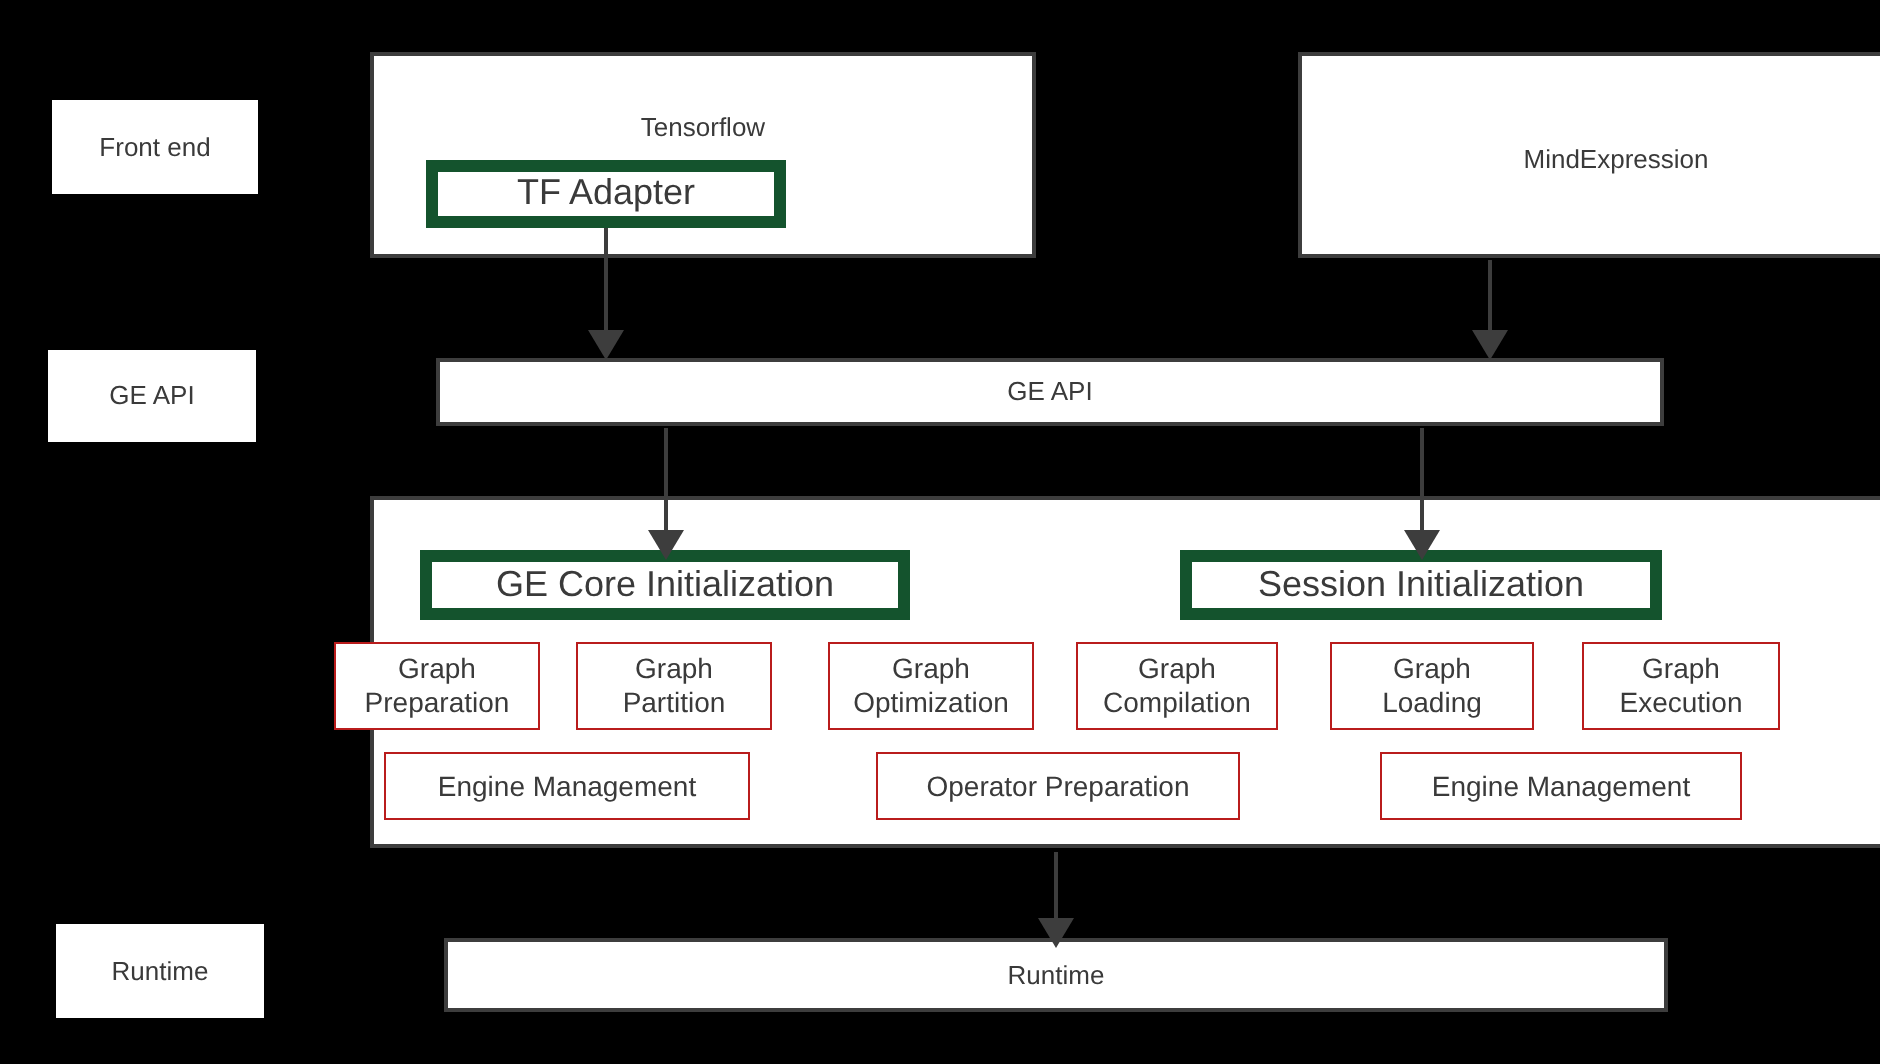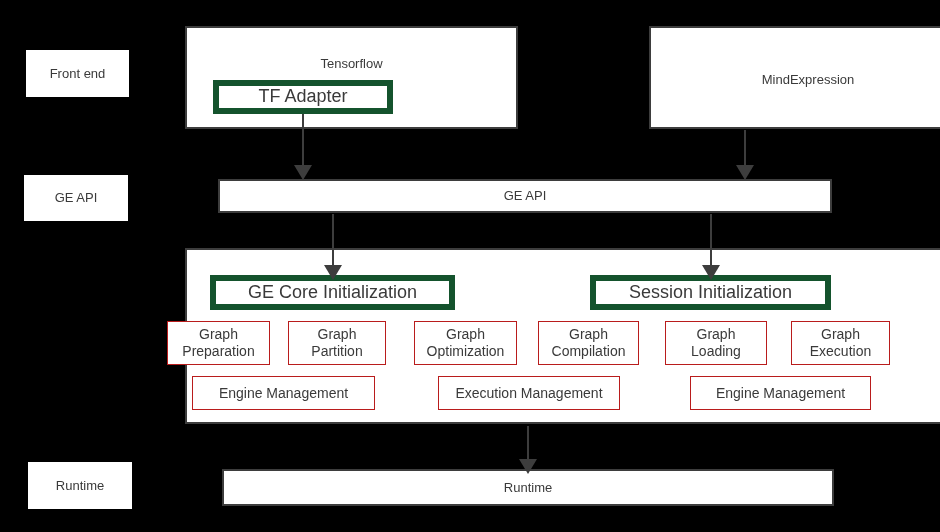--- a/index.html
+++ b/index.html
@@ -144,21 +144,21 @@
   <div class="box small-box" style="left:791px; top:321px; width:99px; height:44px;">
     <span>Graph
 Execution</span>
   </div>
 
   <div class="box small-box" style="left:192px; top:376px; width:183px; height:34px;">
     <span>Engine Management</span>
   </div>
 
   <div class="box small-box" style="left:438px; top:376px; width:182px; height:34px;">
-    <span>Execution Management</span>
+    <span>Operator Preparation</span>
   </div>
 
   <div class="box small-box" style="left:690px; top:376px; width:181px; height:34px;">
     <span>Engine Management</span>
   </div>
 
   <div class="box bar-box" style="left:222px; top:469px; width:612px; height:37px;">
     <span>Runtime</span>
   </div>
 

